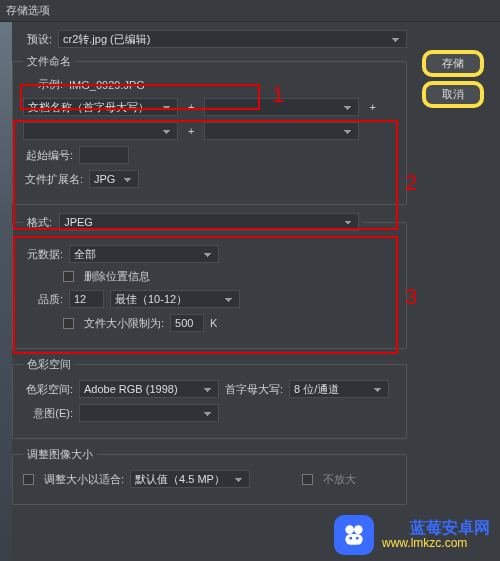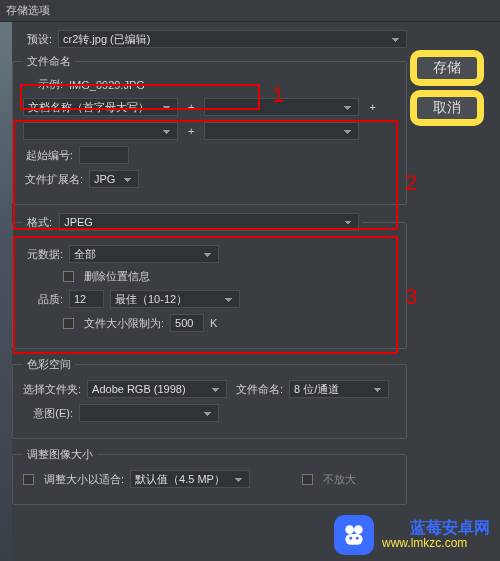--- a/index.html
+++ b/index.html
@@ -7,21 +7,21 @@
 .titlebar { background: #383c40; padding: 3px 6px; font-size: 11px; color: #ccc; border-bottom: 1px solid #2a2d30; }
 .content { padding: 8px 12px; position: relative; }
 .row { display: flex; align-items: center; margin-bottom: 6px; gap: 6px; }
 .label { color: #d0d0d0; font-size: 11px; min-width: 40px; text-align: right; }
 .label-s { color: #d0d0d0; font-size: 11px; }
 select, input[type=text] { background: #2f3337; color: #ddd; border: 1px solid #4a4e52; padding: 1px 4px; font-size: 11px; height: 18px; }
 select { appearance: none; background-image: linear-gradient(45deg, transparent 50%, #999 50%), linear-gradient(135deg, #999 50%, transparent 50%); background-position: calc(100% - 10px) 7px, calc(100% - 6px) 7px; background-size: 4px 4px; background-repeat: no-repeat; padding-right: 18px; }
 .wide { flex: 1; }
 fieldset { border: 1px solid #555; border-radius: 2px; padding: 8px 10px 10px 10px; margin-bottom: 8px; position: relative; }
 legend { padding: 0 4px; color: #d0d0d0; font-size: 11px; background: #3a3e42; }
-.btn { background: #4a4e52; color: #ddd; border: 7px solid #fde047; border-radius: 10px; padding: 2px 16px; font-size: 14px; cursor: pointer; min-width: 60px; text-align: center; }
+.btn { background: #4a4e52; color: #ddd; border: 4px solid #fde047; border-radius: 10px; padding: 2px 16px; font-size: 11px; cursor: pointer; min-width: 60px; text-align: center; }
 .btns { position: absolute; right: 16px; top: 28px; display: flex; flex-direction: column; gap: 4px; }
 .main-col { width: 395px; }
 .red-box { position: absolute; border: 2px solid #e20000; pointer-events: none; z-index: 5; }
 .red-num { position: absolute; color: #e20000; font-size: 22px; font-weight: normal; font-family: Arial; z-index: 6; }
 .checkbox { width: 11px; height: 11px; border: 1px solid #777; background: #333; display: inline-block; vertical-align: middle; margin-right: 4px; }
 .plus { color: #ccc; padding: 0 4px; }
 .dim { color: #888; }
 .small-btn { background: #4a4e52; border: 1px solid #666; color: #ddd; padding: 1px 6px; border-radius: 8px; font-size: 10px; }
 .watermark { position: absolute; right: 10px; bottom: 6px; display: flex; align-items: center; gap: 8px; z-index: 20; }
 .wm-icon { width: 40px; height: 40px; background: #3a6cff; border-radius: 10px; display: flex; align-items: center; justify-content: center; }
@@ -103,23 +103,23 @@
         <span class="checkbox"></span>
         <span>文件大小限制为:</span>
         <input type="text" style="width: 34px;" class="dim" value="500">
         <span>K</span>
       </div>
     </fieldset>
 
     <fieldset>
       <legend>色彩空间</legend>
       <div class="row">
-        <span class="label" style="min-width:50px;">选择文件夹:</span>
+        <span class="label" style="min-width:50px;">色彩空间:</span>
         <select style="width:140px;"><option>Adobe RGB (1998)</option></select>
-        <span class="label" style="min-width:50px;">文件命名:</span>
+        <span class="label" style="min-width:50px;">首字母大写:</span>
         <select style="width:100px;"><option>8 位/通道</option></select>
       </div>
       <div class="row">
         <span class="label" style="min-width:50px;">意图(E):</span>
         <select style="width:140px;" class="dim"><option></option></select>
       </div>
     </fieldset>
 
     <fieldset>
       <legend>调整图像大小</legend>

